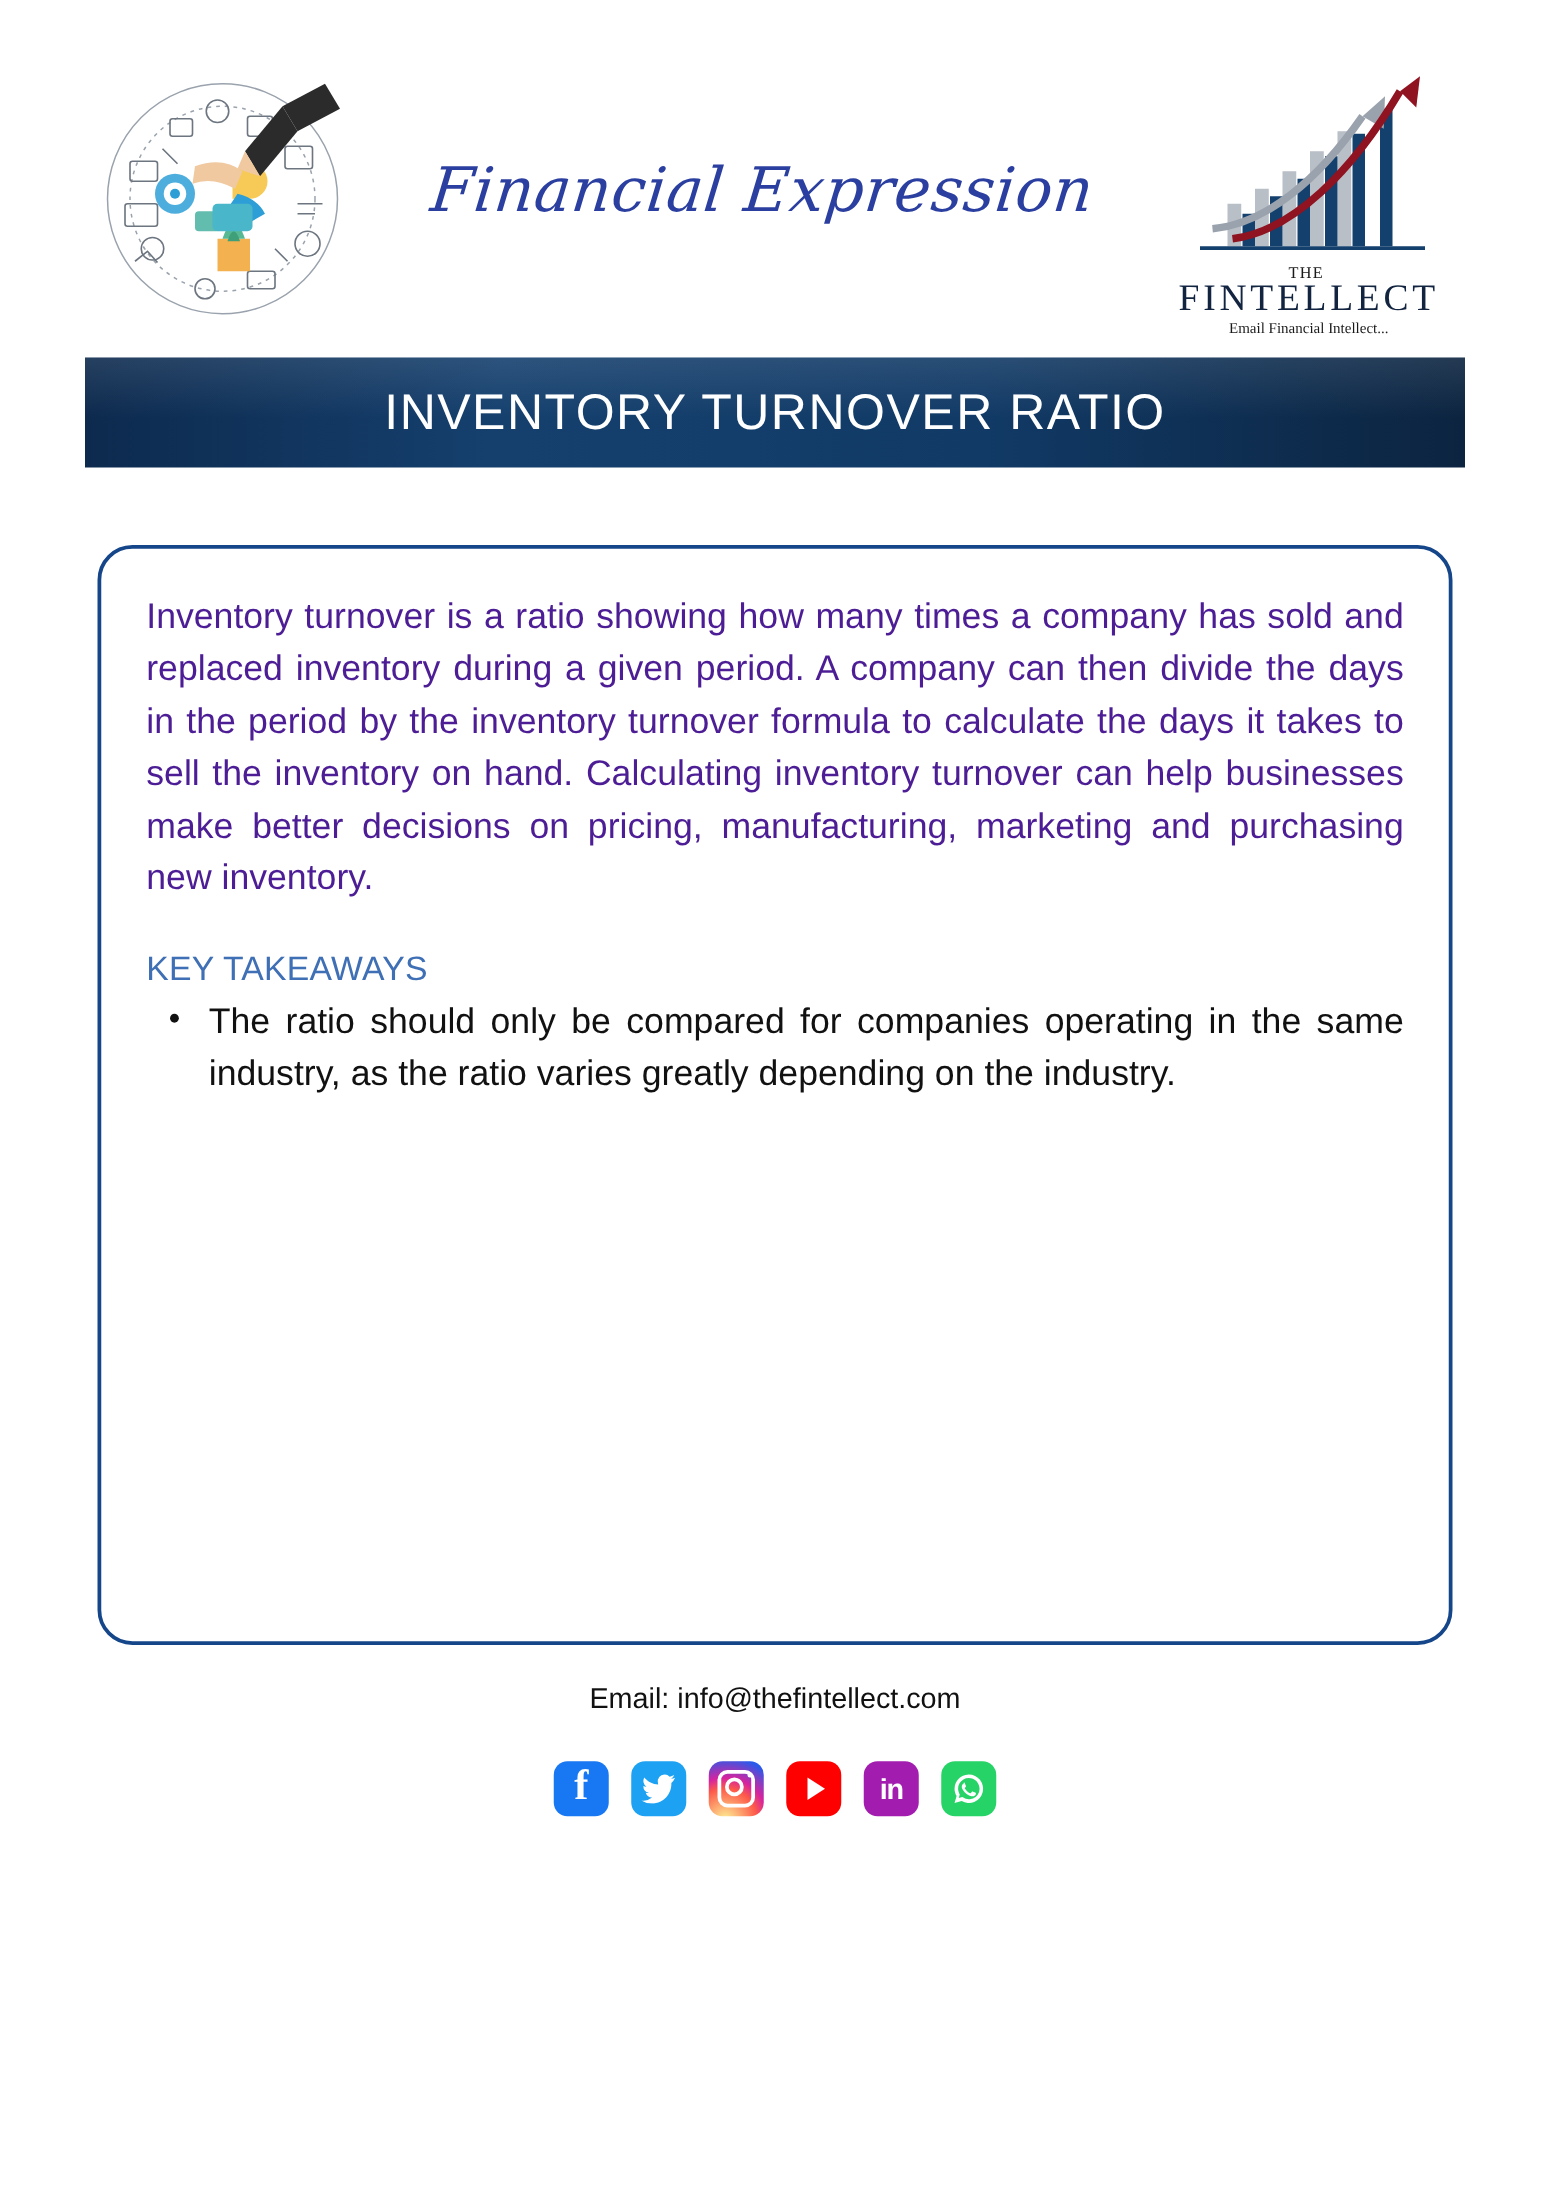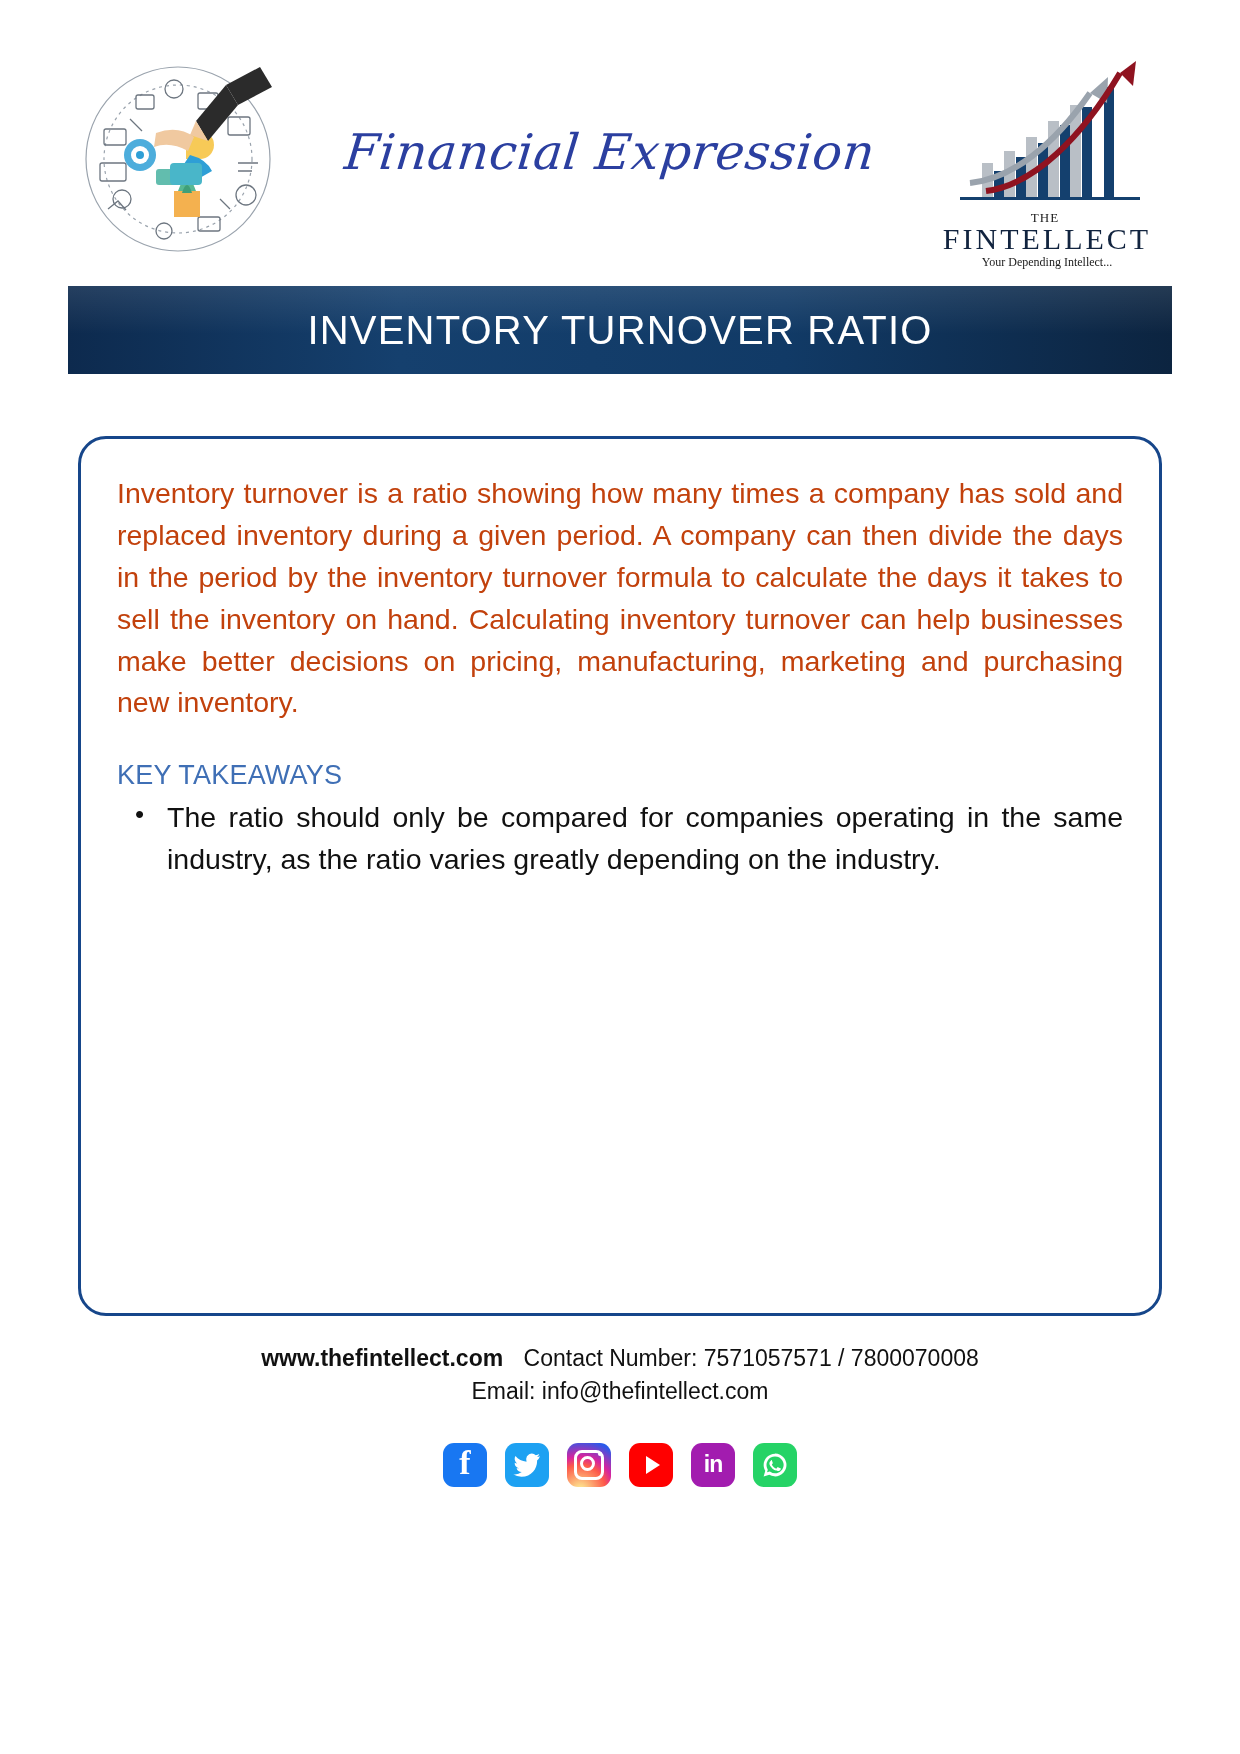--- a/index.html
+++ b/index.html
@@ -137,21 +137,21 @@
     border-radius: 28px;
     padding: 34px 36px 40px 36px;
     box-sizing: border-box;
     min-height: 880px;
   }
 
   .para {
     font-size: 28.5px;
     line-height: 1.47;
     text-align: justify;
-    color: #c2410c;
+    color: #4c1d95;
     margin: 0 0 8px 0;
     font-family: "Liberation Sans", sans-serif;
   }
 
   .key-heading {
     color: #3f6fb5;
     font-size: 27px;
     margin: 36px 0 4px 0;
     letter-spacing: 0.2px;
   }
@@ -339,45 +339,41 @@
           </g>
           <path d="M28 124 C 70 120, 112 86, 148 34" stroke="#9aa3ad" stroke-width="6" fill="none"></path>
           <path d="M148 34 l18 -16 l-1 26 z" fill="#9aa3ad"></path>
           <path d="M44 132 C 92 126, 140 78, 178 14" stroke="#8f1320" stroke-width="6" fill="none"></path>
           <path d="M178 14 l16 -12 l-3 25 z" fill="#8f1320"></path>
           <rect x="18" y="138" width="180" height="3" fill="#14406e"></rect>
         </svg>
       </div>
       <div class="logo-text">
         <span class="logo-the">THE</span><span class="logo-fintellect">FINTELLECT</span>
-        <div class="logo-tag">Your Depending Intellect...</div>
+        <div class="logo-tag">Email Financial Intellect...</div>
       </div>
     </div>
   </div>
 
   <div class="title-bar">
     <span class="title-text">INVENTORY TURNOVER RATIO</span>
   </div>
 
   <div class="card">
     <p class="para">Inventory turnover is a ratio showing how many times a company has sold and replaced inventory during a given period. A company can then divide the days in the period by the inventory turnover formula to calculate the days it takes to sell the inventory on hand. Calculating inventory turnover can help businesses make better decisions on pricing, manufacturing, marketing and purchasing new inventory.</p>
 
     <div class="key-heading">KEY TAKEAWAYS</div>
 
     <ul class="takeaways">
       <li>The ratio should only be compared for companies operating in the same industry, as the ratio varies greatly depending on the industry.</li>
     </ul>
   </div>
 
   <div class="footer">
     <div class="footer-line">
-      <span class="site">www.thefintellect.com</span>
-      <span class="contact-label">Contact Number: 7571057571 / 7800070008</span>
-    </div>
-    <div class="footer-line">
       <span>Email: info@thefintellect.com</span>
     </div>
 
     <div class="social-row">
       <div class="social s-fb">
         <span class="fb-text">f</span>
       </div>
       <div class="social s-tw">
         <svg width="28" height="24" viewBox="0 0 28 24" xmlns="http://www.w3.org/2000/svg">
           <path d="M27 3.2c-1 .45-2.05.75-3.16.89 1.14-.69 2-1.77 2.42-3.06-1.07.63-2.25 1.09-3.5 1.34A5.5 5.5 0 0 0 13.4 7.4c0 .43.05.85.14 1.25C9.07 8.43 5.1 6.3 2.45 3.06a5.5 5.5 0 0 0 1.7 7.34 5.4 5.4 0 0 1-2.5-.69v.07a5.5 5.5 0 0 0 4.41 5.4 5.5 5.5 0 0 1-2.48.09 5.51 5.51 0 0 0 5.14 3.82A11.05 11.05 0 0 1 0 21.37a15.57 15.57 0 0 0 8.44 2.48c10.12 0 15.66-8.39 15.66-15.66l-.02-.71A11.2 11.2 0 0 0 27 3.2z" fill="#ffffff"></path>

